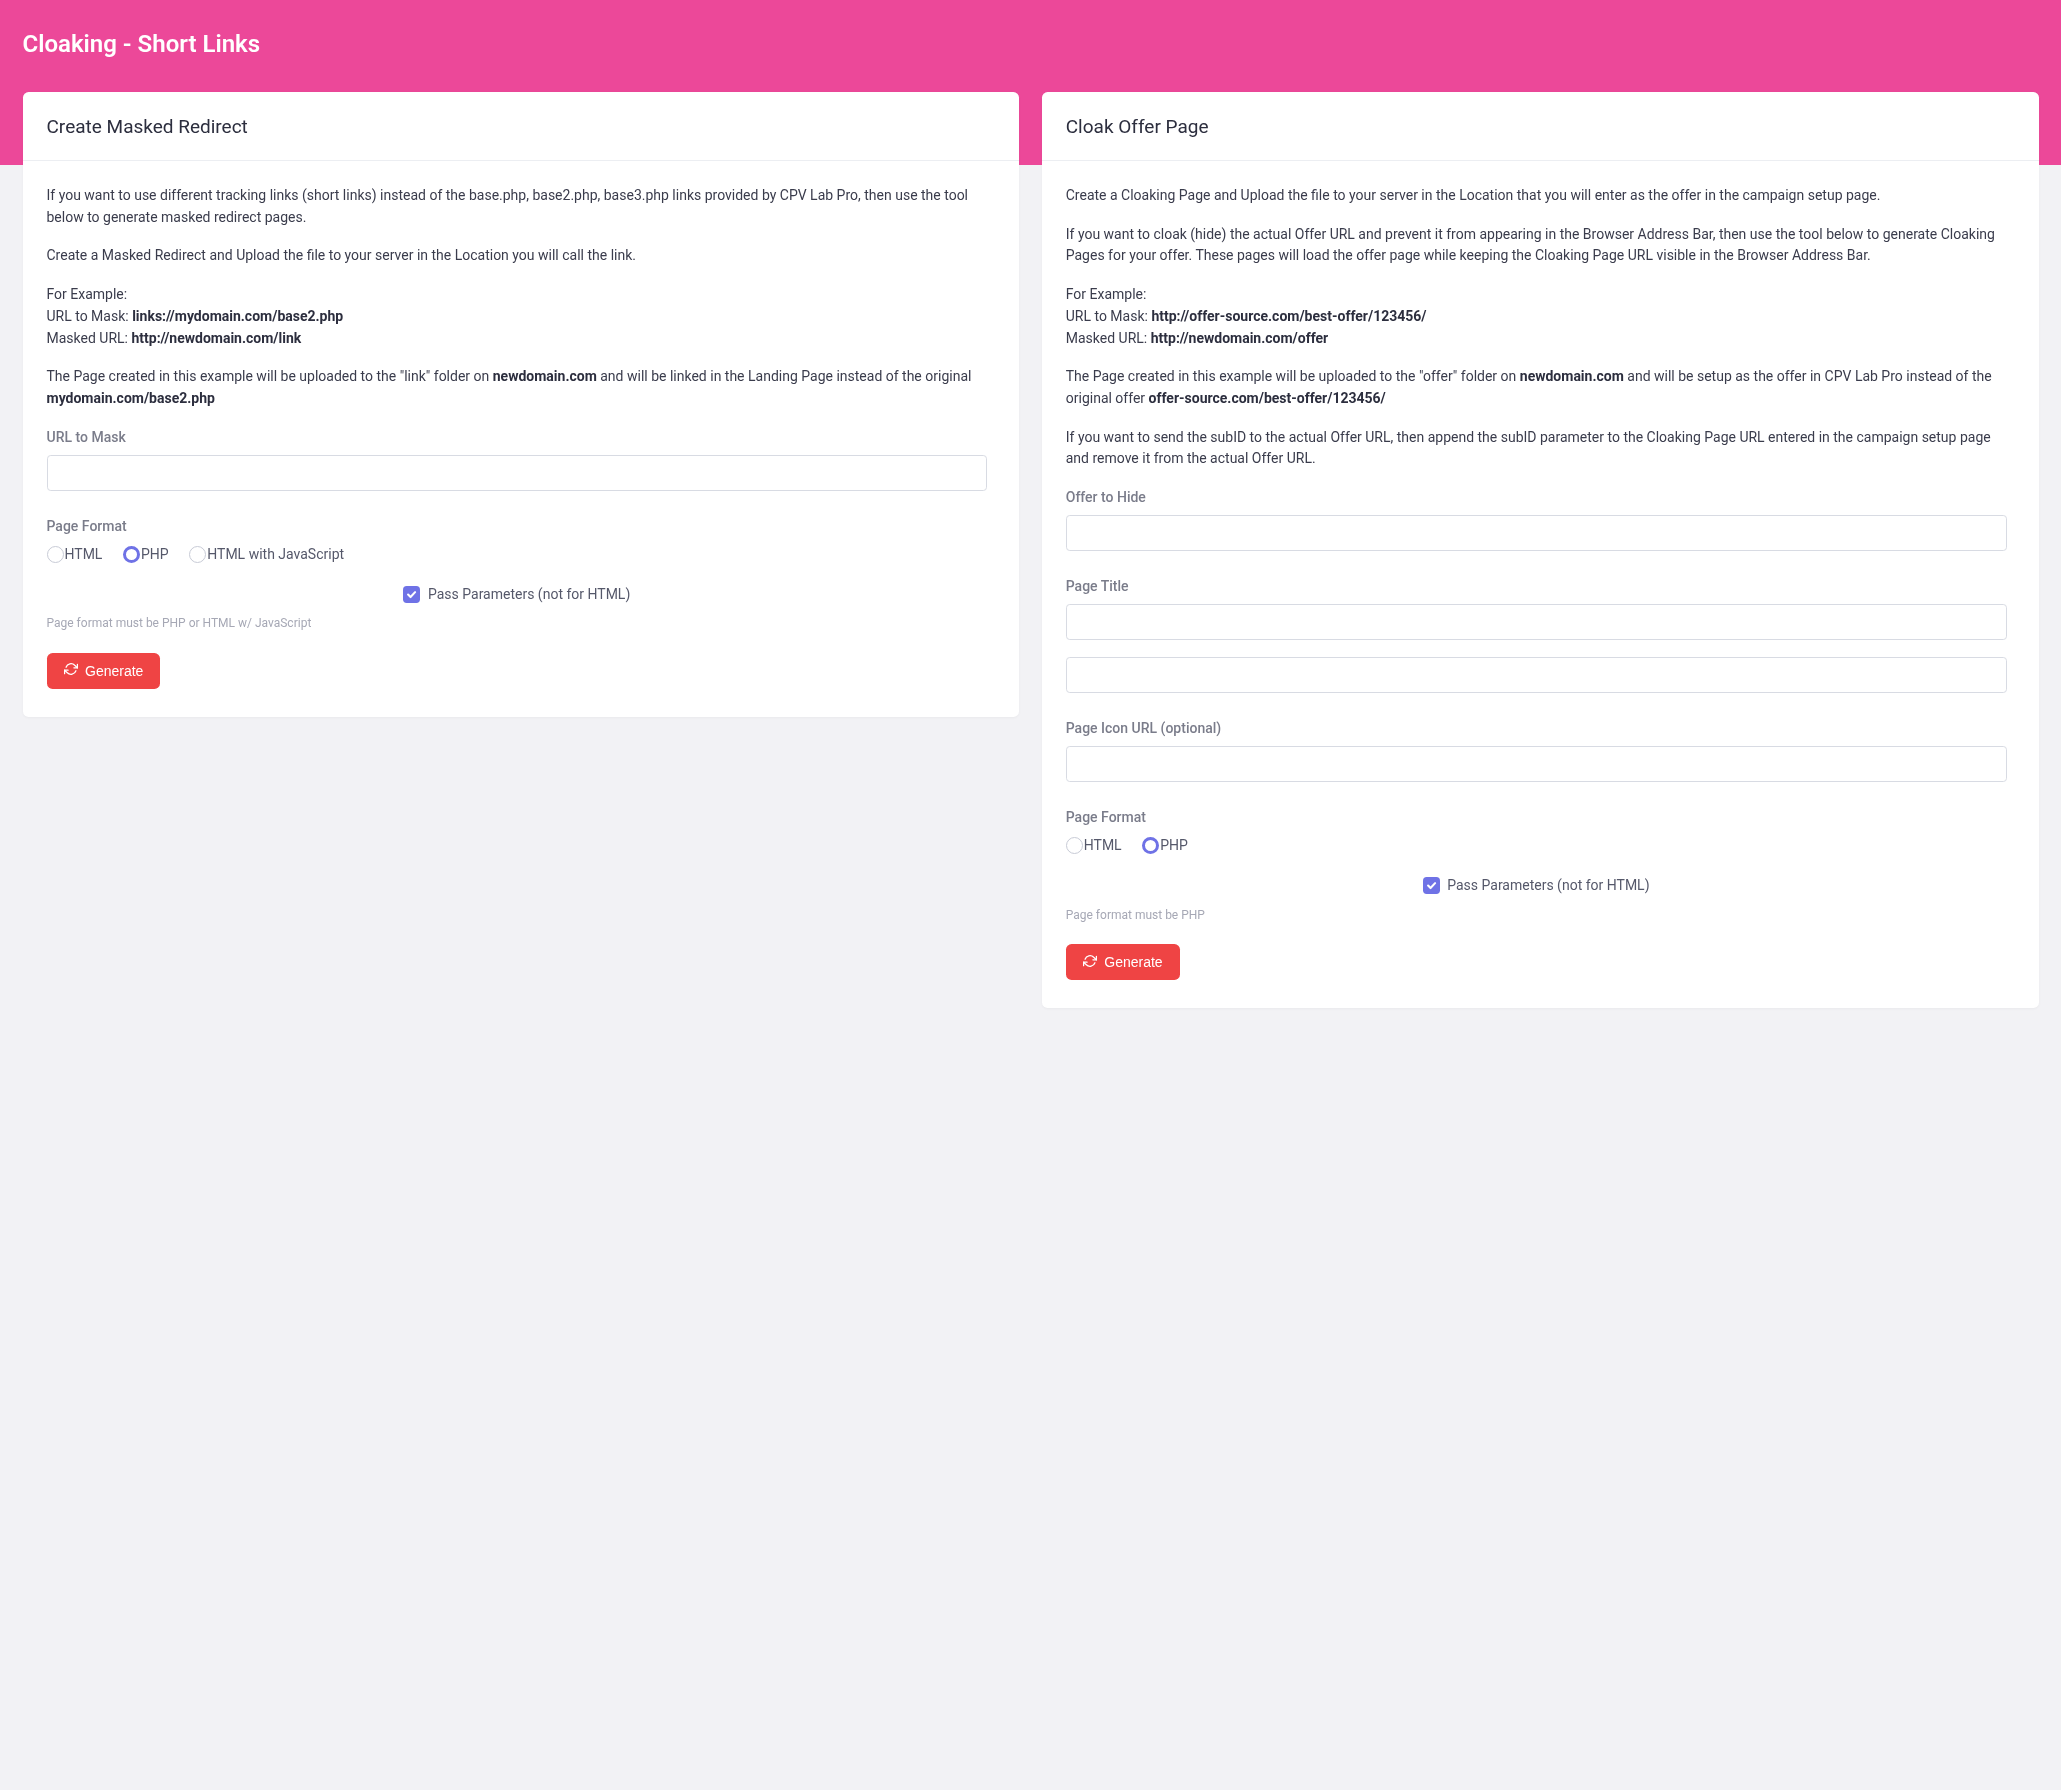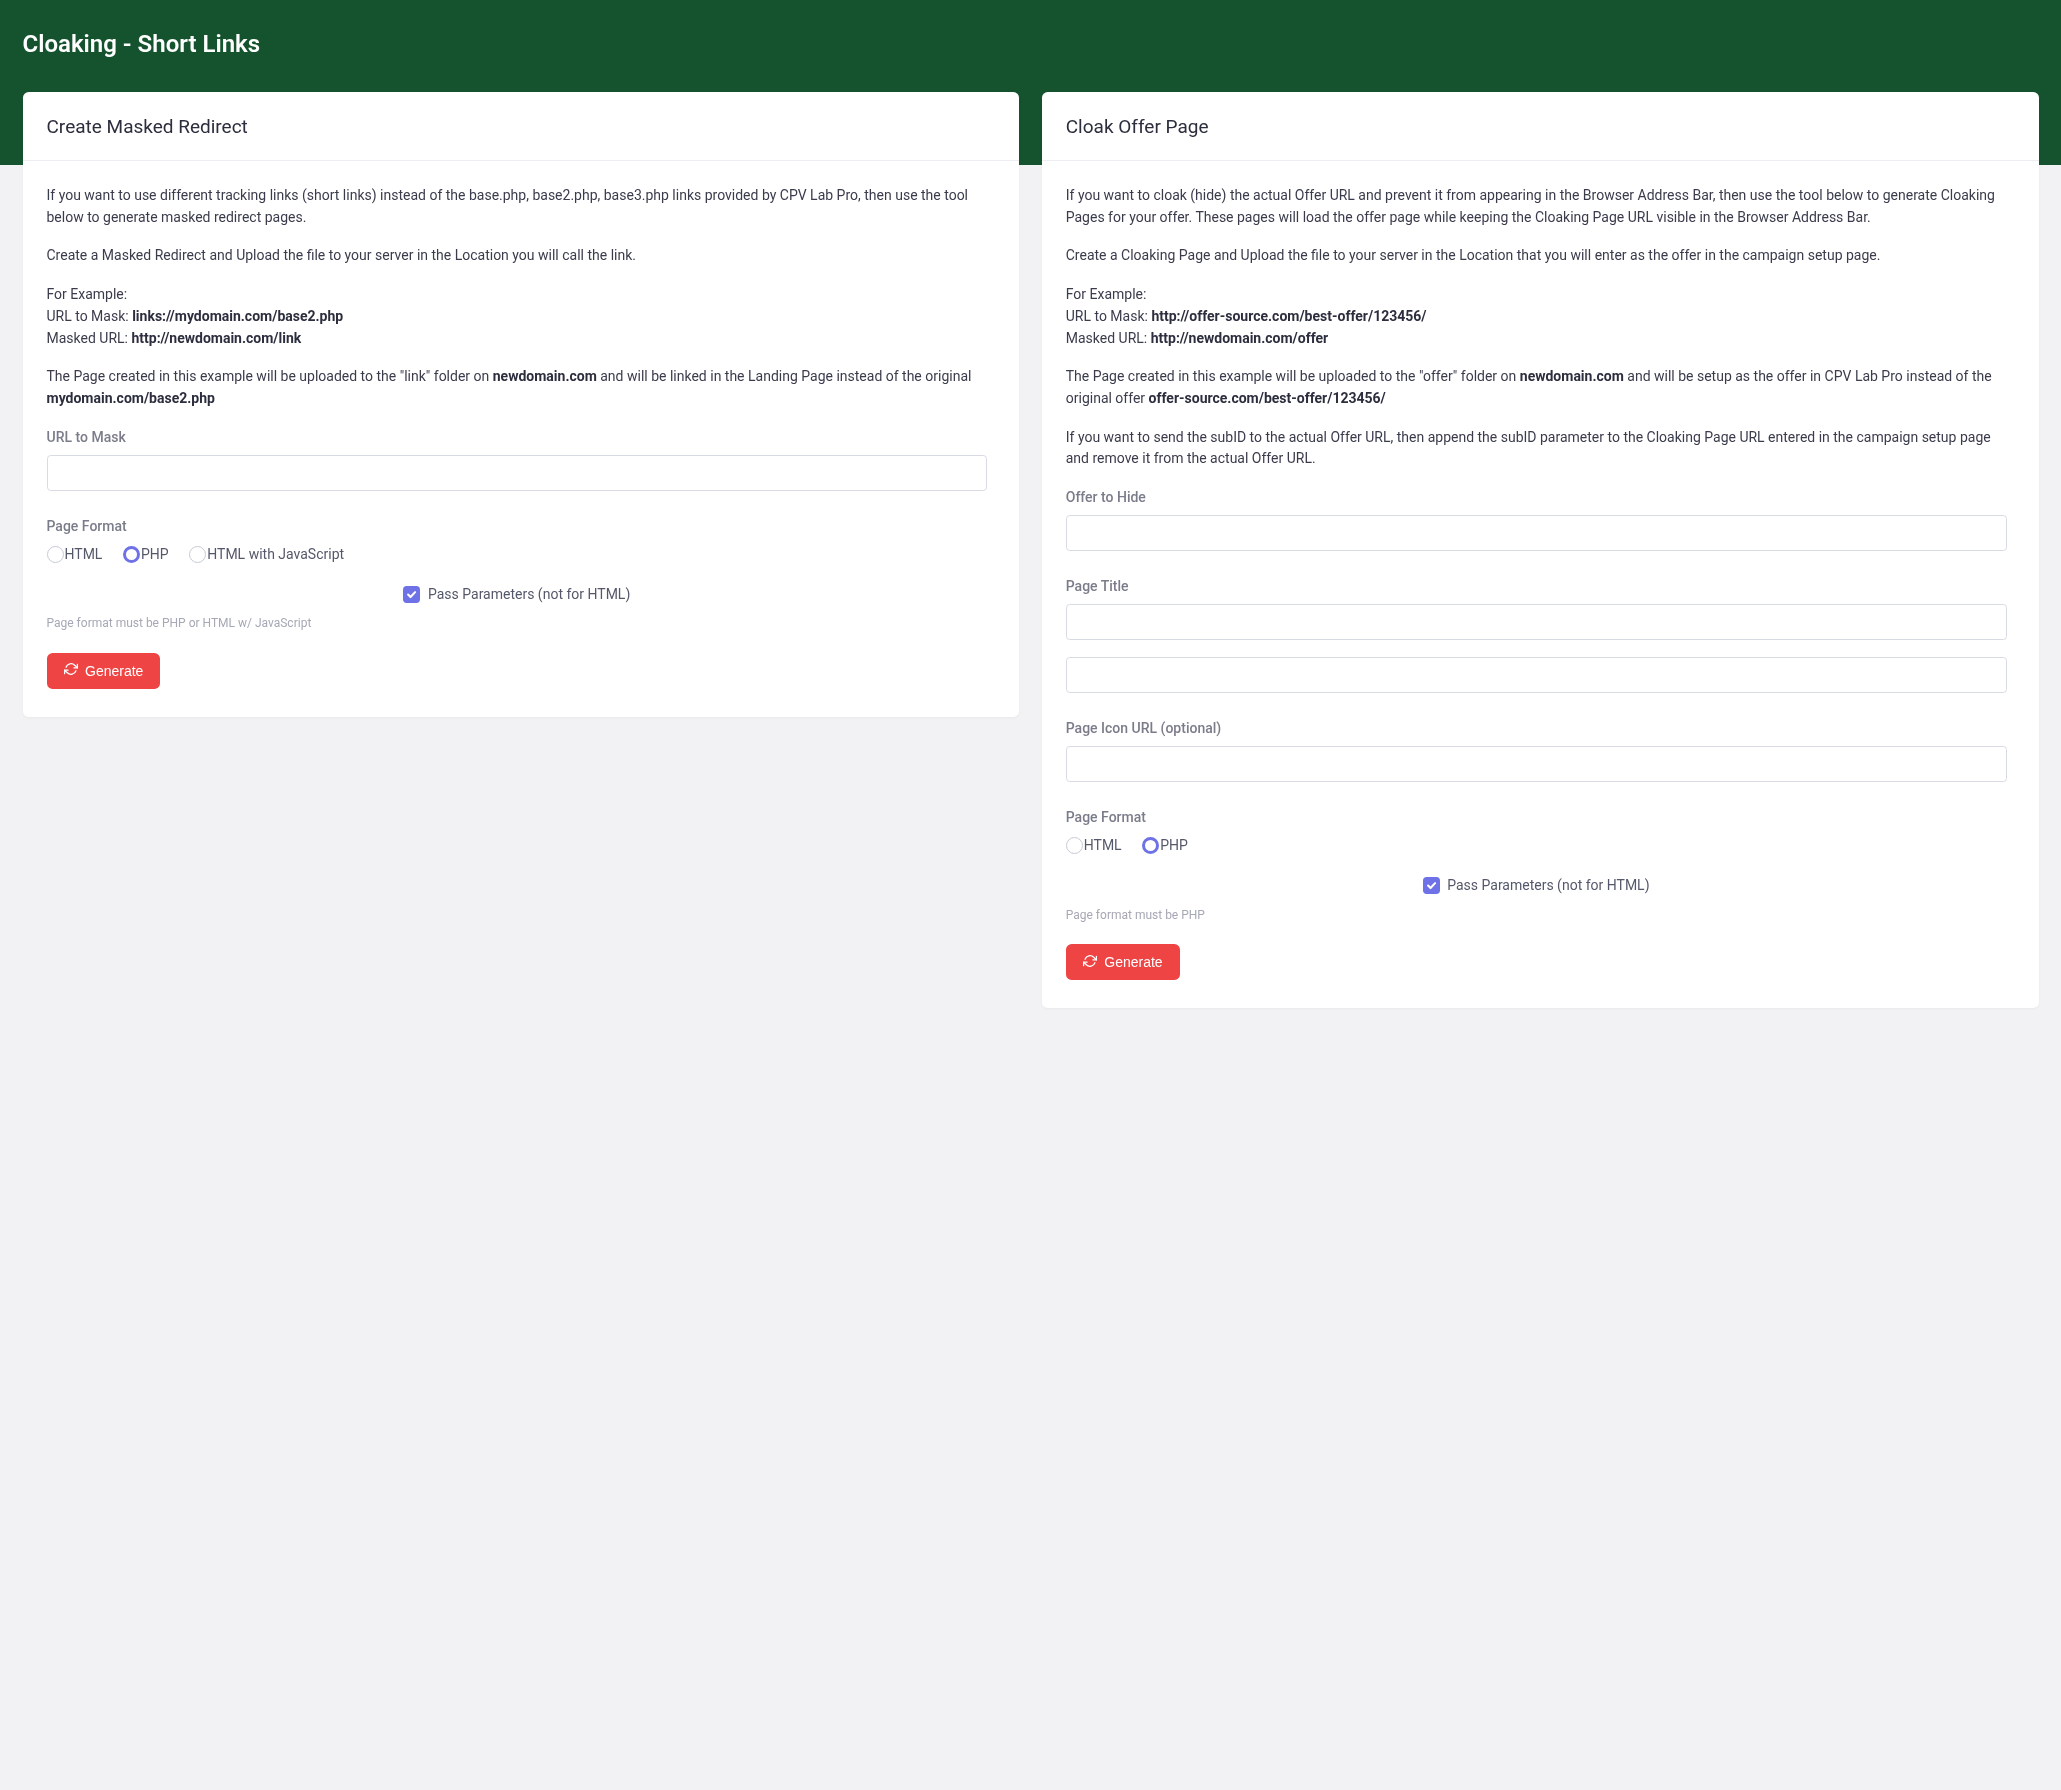--- a/index.html
+++ b/index.html
@@ -4,21 +4,21 @@
 <style>
   * { box-sizing: border-box; margin: 0; padding: 0; }
   body {
     font-family: -apple-system, BlinkMacSystemFont, "Segoe UI", Roboto, "Helvetica Neue", Arial, sans-serif;
     background: #f2f2f5;
     color: #2c2e3e;
     font-size: 14px;
     line-height: 1.5;
   }
   .header-band {
-    background: #14532d;
+    background: #ec4899;
     padding: 26px 22.5px 103px 22.5px;
   }
   .page-title {
     color: #fff;
     font-size: 24px;
     font-weight: 600;
   }
   .cards-wrap {
     display: flex;
     gap: 22.5px;
@@ -211,22 +211,22 @@
 
     </div>
   </div>
 
   <div class="card">
     <div class="card-header">
       <div class="card-title">Cloak Offer Page</div>
     </div>
     <div class="card-body">
 
+      <p class="para">Create a Cloaking Page and Upload the file to your server in the Location that you will enter as the offer in the campaign setup page.</p>
       <p class="para">If you want to cloak (hide) the actual Offer URL and prevent it from appearing in the Browser Address Bar, then use the tool below to generate Cloaking Pages for your offer. These pages will load the offer page while keeping the Cloaking Page URL visible in the Browser Address Bar.</p>
-      <p class="para">Create a Cloaking Page and Upload the file to your server in the Location that you will enter as the offer in the campaign setup page.</p>
 
       <p class="para">
         <span>For Example:</span><br>
         <span>URL to Mask: </span><b>http://offer-source.com/best-offer/123456/</b><br>
         <span>Masked URL: </span><b>http://newdomain.com/offer</b>
       </p>
 
       <p class="para">
         <span>The Page created in this example will be uploaded to the "offer" folder on </span><b>newdomain.com</b><span> and will be setup as the offer in CPV Lab Pro instead of the original offer </span><b>offer-source.com/best-offer/123456/</b>
       </p>

